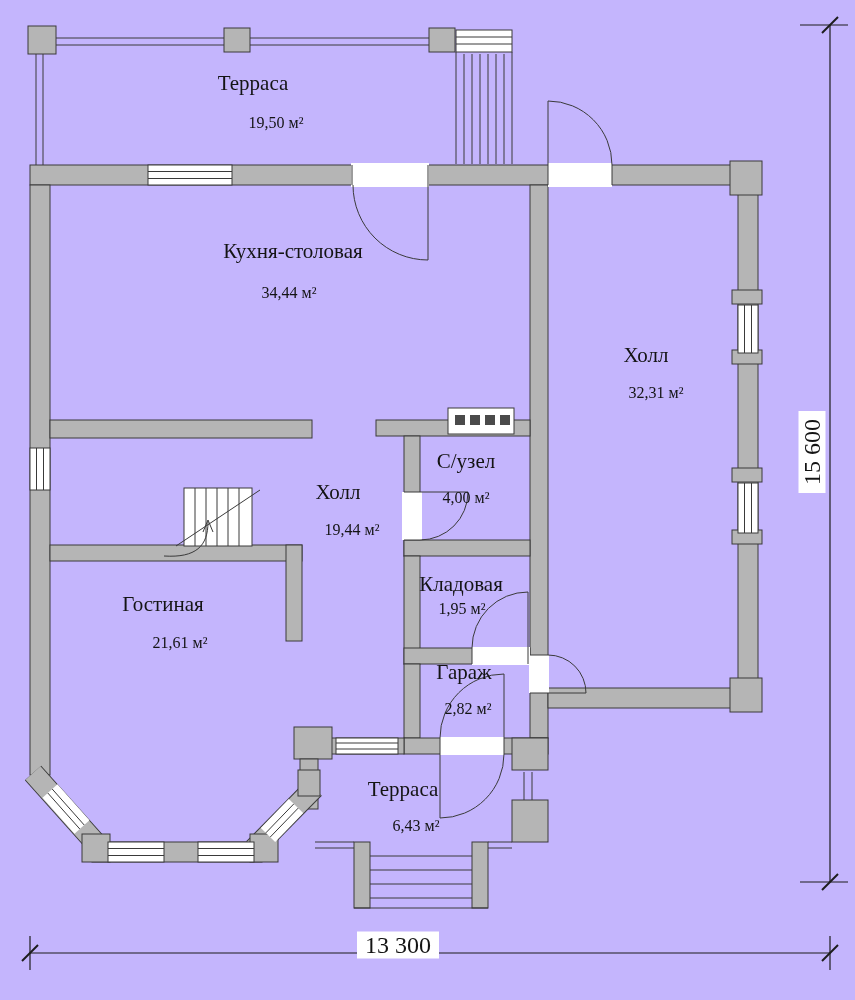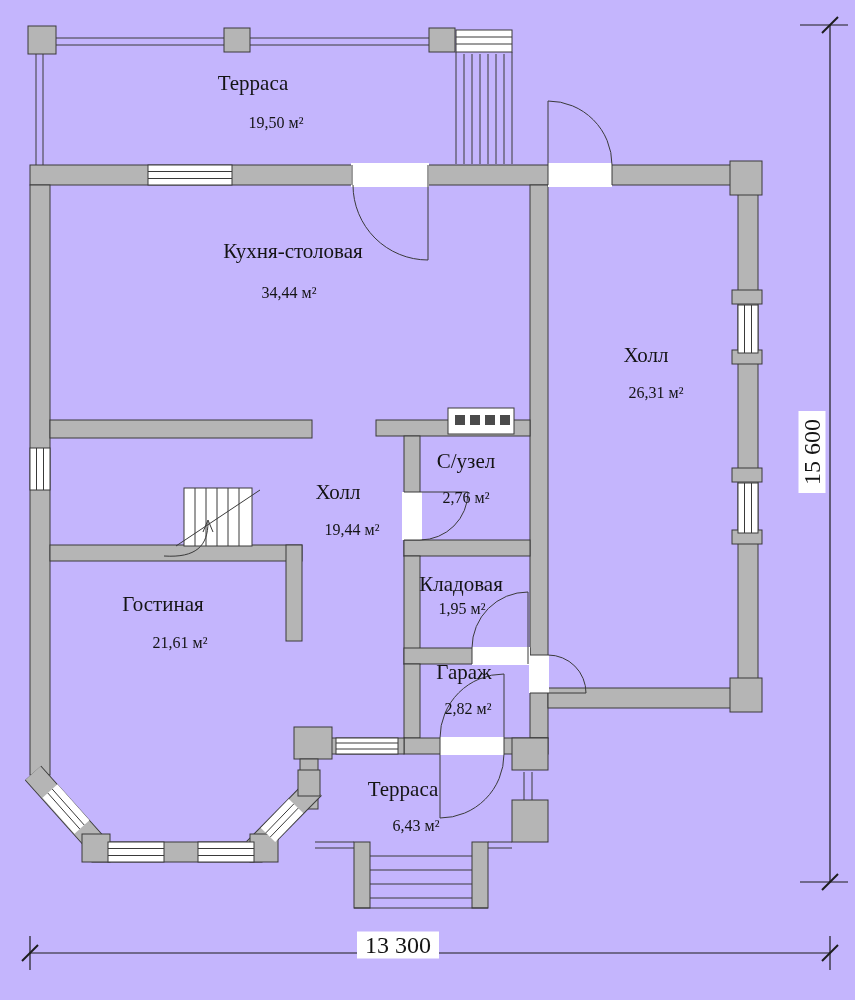--- a/index.html
+++ b/index.html
@@ -258,27 +258,27 @@
   </g>
 </svg>
 
 <div class="lbl room-name" style="left:253px;top:83px">Терраса</div>
 <div class="lbl room-area" style="left:276px;top:112px">19,50 м²</div>
 
 <div class="lbl room-name" style="left:293px;top:251px">Кухня-столовая</div>
 <div class="lbl room-area" style="left:289px;top:282px">34,44 м²</div>
 
 <div class="lbl room-name" style="left:646px;top:355px">Холл</div>
-<div class="lbl room-area" style="left:656px;top:382px">26,31 м²</div>
+<div class="lbl room-area" style="left:656px;top:382px">32,31 м²</div>
 
 <div class="lbl room-name" style="left:338px;top:492px">Холл</div>
 <div class="lbl room-area" style="left:352px;top:519px">19,44 м²</div>
 
 <div class="lbl room-name" style="left:466px;top:461px">С/узел</div>
-<div class="lbl room-area" style="left:466px;top:487px">2,76 м²</div>
+<div class="lbl room-area" style="left:466px;top:487px">4,00 м²</div>
 
 <div class="lbl room-name" style="left:461px;top:584px">Кладовая</div>
 <div class="lbl room-area" style="left:462px;top:598px">1,95 м²</div>
 
 <div class="lbl room-name" style="left:163px;top:604px">Гостиная</div>
 <div class="lbl room-area" style="left:180px;top:632px">21,61 м²</div>
 
 <div class="lbl room-name" style="left:464px;top:672px">Гараж</div>
 <div class="lbl room-area" style="left:468px;top:698px">2,82 м²</div>
 

